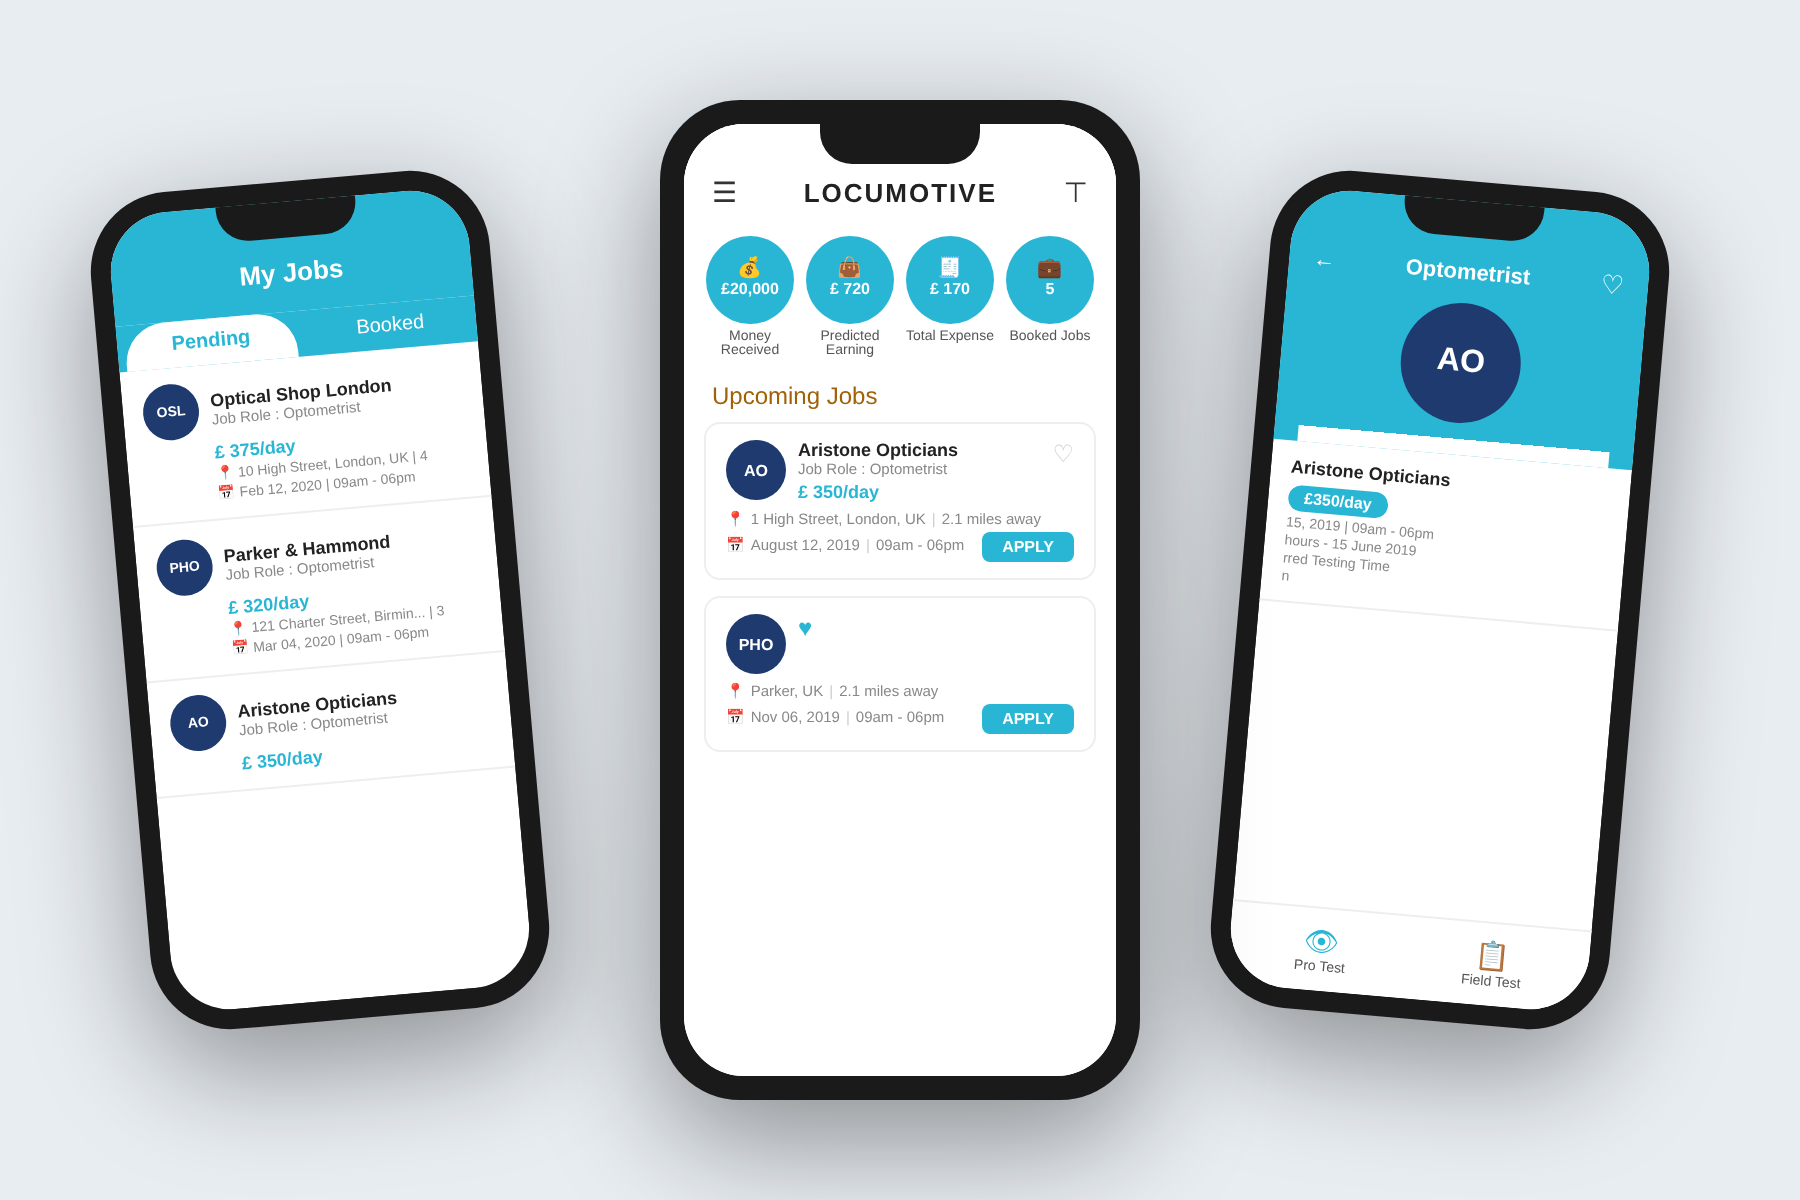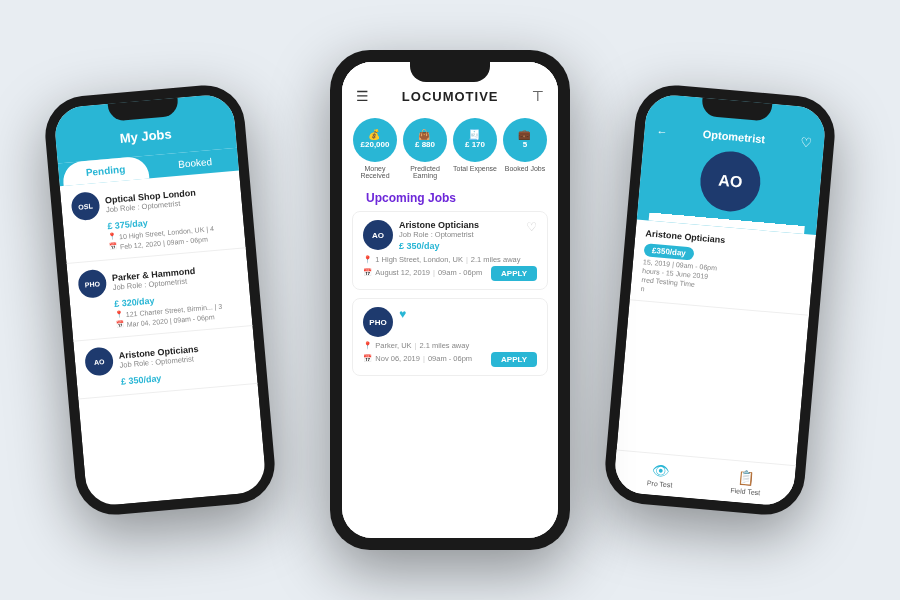--- a/index.html
+++ b/index.html
@@ -238,24 +238,24 @@
       font-weight: 700;
       line-height: 1.2;
     }
     .stat-label {
       font-size: 7px;
       color: #555;
       text-align: center;
       max-width: 44px;
     }
     .section-title {
-      padding: 4px 24px 6px;
+      padding: 4px 14px 6px;
       font-size: 12px;
-      font-weight: 700;
-      color: #6d28d9;
+      font-weight: 400;
+      color: #a16207;
     }
     .job-card {
       margin: 0 10px 8px;
       border: 1px solid #eee;
       border-radius: 8px;
       padding: 8px 10px;
       background: #fff;
     }
     .card-header-row {
       display: flex;
@@ -498,21 +498,21 @@
         <div class="stat-item">
           <div class="stat-circle">
             <span class="stat-circle-icon">💰</span>
             <span class="stat-circle-value">£20,000</span>
           </div>
           <span class="stat-label">Money Received</span>
         </div>
         <div class="stat-item">
           <div class="stat-circle">
             <span class="stat-circle-icon">👜</span>
-            <span class="stat-circle-value">£ 880</span>
+            <span class="stat-circle-value">£ 720</span>
           </div>
           <span class="stat-label">Predicted Earning</span>
         </div>
         <div class="stat-item">
           <div class="stat-circle">
             <span class="stat-circle-icon">🧾</span>
             <span class="stat-circle-value">£ 170</span>
           </div>
           <span class="stat-label">Total Expense</span>
         </div>

